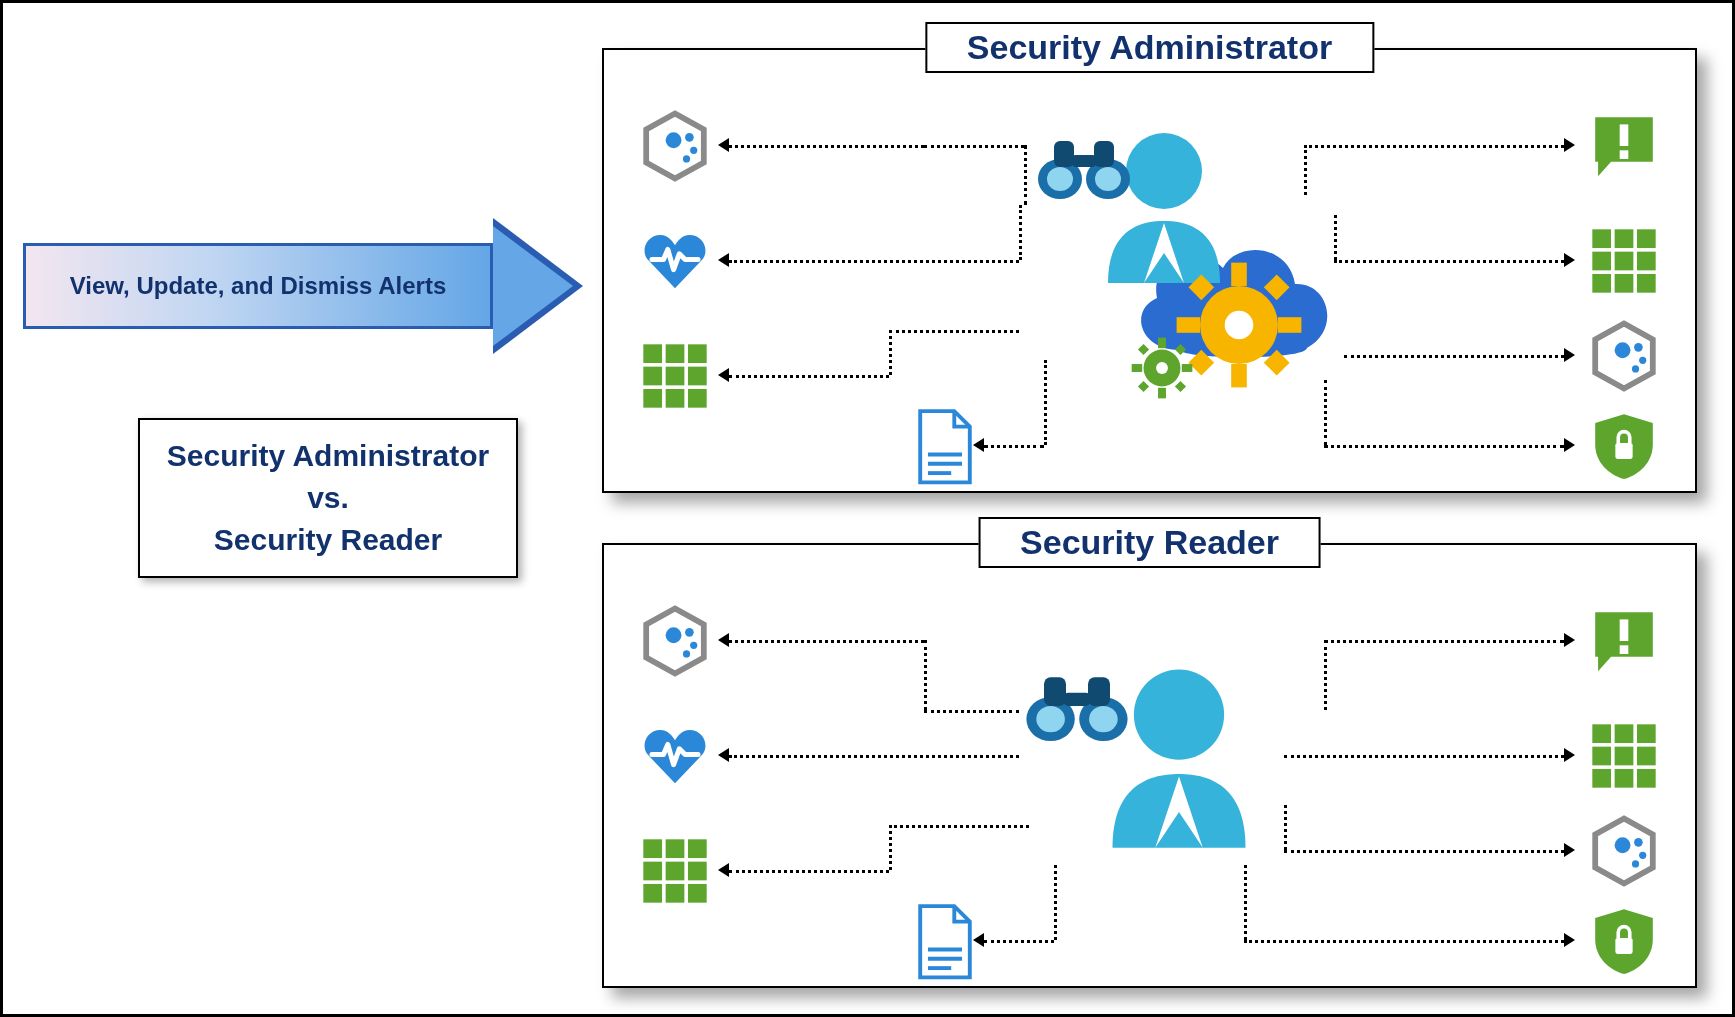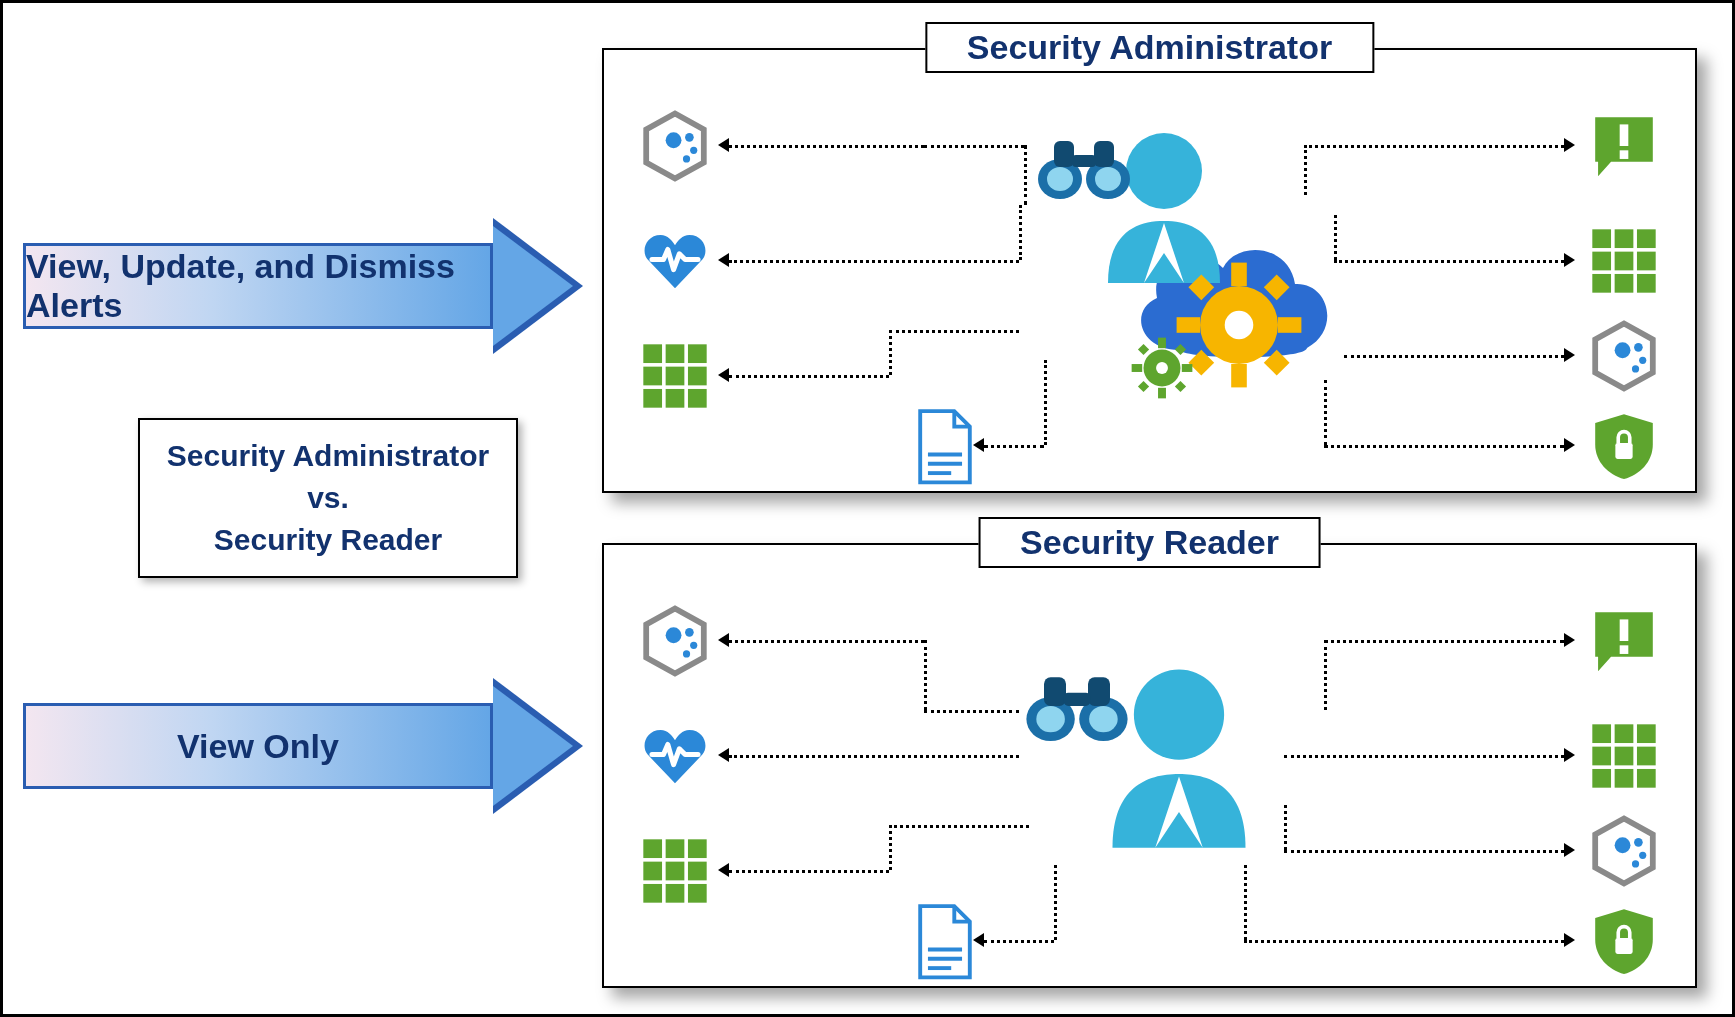--- a/index.html
+++ b/index.html
@@ -31,21 +31,21 @@
     top: 22px;
     width: 470px;
     height: 86px;
     background: linear-gradient(90deg, #f3e6f0 0%, #c0d6f2 40%, #64a6e6 100%);
     border: 3px solid #2a5db1;
     display: flex;
     align-items: center;
     justify-content: center;
     color: #12326e;
     font-weight: 700;
-    font-size: 34px;
+    font-size: 24px;
   }
   .arrow-head {
     position: absolute;
     left: 470px;
     top: -3px;
     width: 0;
     height: 0;
     border-top: 68px solid transparent;
     border-bottom: 68px solid transparent;
     border-left: 90px solid #2a5db1;
@@ -146,24 +146,20 @@
     <div class="arrow-head"></div>
     <div class="arrow-body">View, Update, and Dismiss Alerts</div>
   </div>
 
   <div class="compare-box">
     <div>Security Administrator</div>
     <div>vs.</div>
     <div>Security Reader</div>
   </div>
 
-  <div class="big-arrow" style="top:678px;">
-    <div class="arrow-head"></div>
-    <div class="arrow-body">View Only</div>
-  </div>
 
   <div class="panel" style="top:45px;">
     <div class="panel-title">Security Administrator</div>
 
     <div class="ico" style="left:35px; top:60px;">
       <svg viewBox="0 0 100 100">
           <polygon points="50,5 90,27 90,73 50,95 10,73 10,27" fill="none" stroke="#8a8a8a" stroke-width="8"></polygon>
           <circle cx="48" cy="42" r="11" fill="#2b88d8"></circle>
           <circle cx="70" cy="38" r="6" fill="#2b88d8"></circle>
           <circle cx="76" cy="56" r="5" fill="#2b88d8"></circle>

